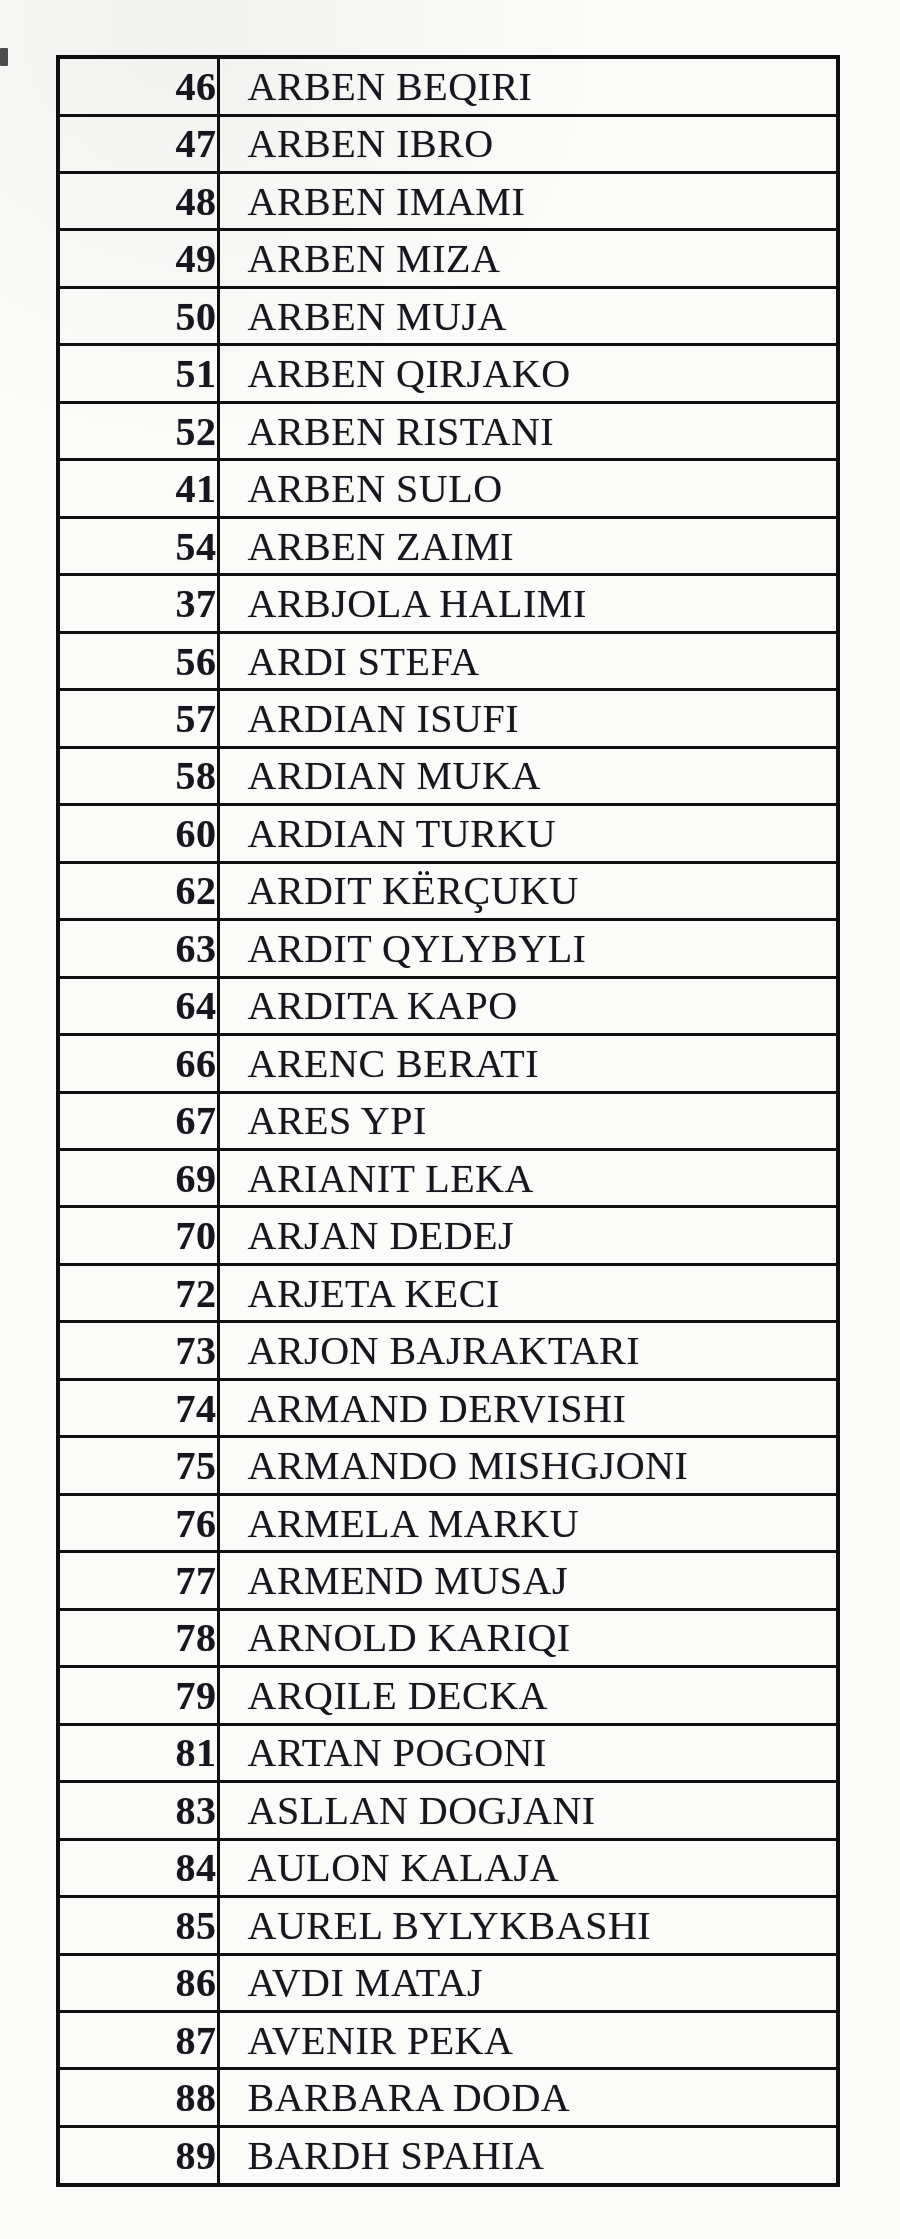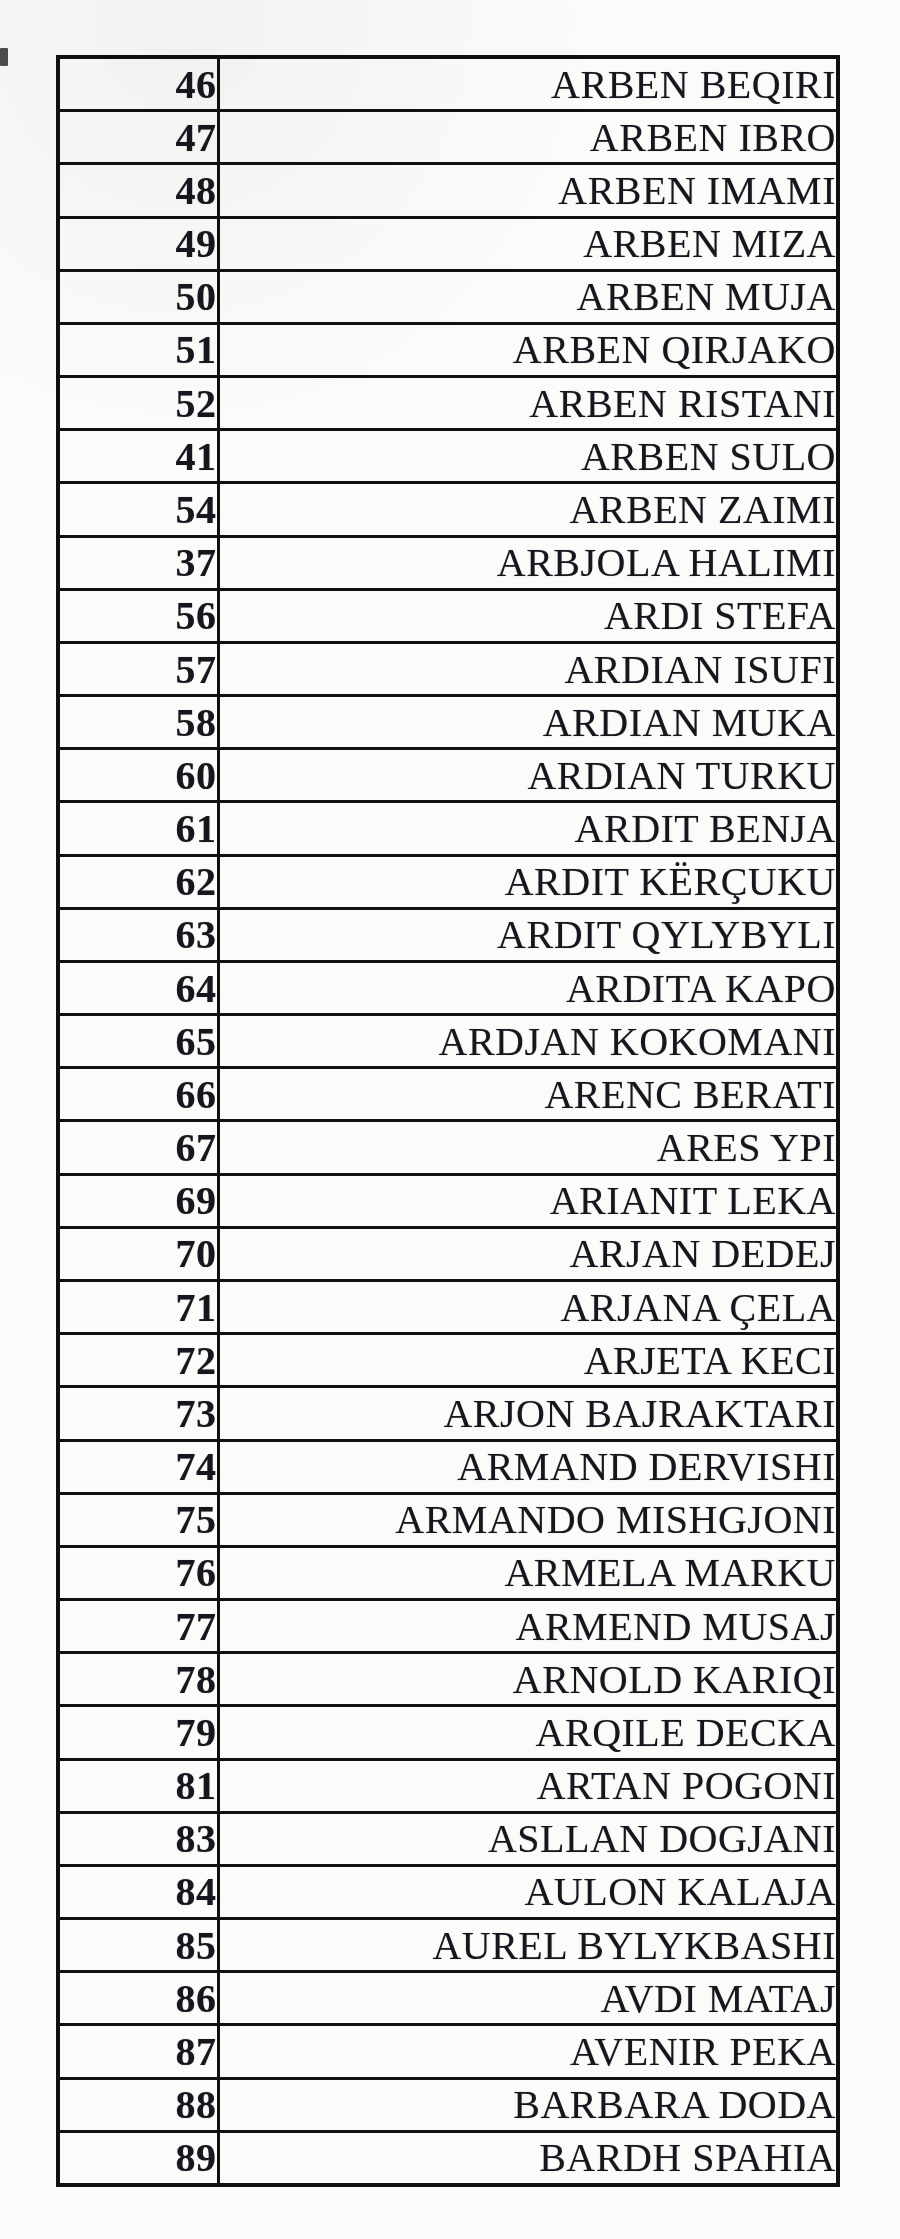--- a/index.html
+++ b/index.html
@@ -58,22 +58,22 @@
     white-space: nowrap;
     overflow: hidden;
     text-shadow: 0 0 1px rgba(25,25,45,0.35);
   }
   td.cell-number {
     width: 160px;
     text-align: right;
     font-weight: bold;
   }
   td.cell-name {
-    text-align: right;
-    padding-left: 16px;
+    text-align: left;
+    padding-left: 28px;
   }
 </style>
 </head>
 <body>
 
 <div class="page">
   <div class="scan-artifact"></div>
 
   <table class="name-table">
     <tbody>
@@ -127,60 +127,48 @@
     </tr>
         <tr>
       <td class="cell-number">58</td>
       <td class="cell-name">ARDIAN MUKA</td>
     </tr>
         <tr>
       <td class="cell-number">60</td>
       <td class="cell-name">ARDIAN TURKU</td>
     </tr>
         <tr>
-      <td class="cell-number">61</td>
-      <td class="cell-name">ARDIT BENJA</td>
-    </tr>
-        <tr>
       <td class="cell-number">62</td>
       <td class="cell-name">ARDIT KËRÇUKU</td>
     </tr>
         <tr>
       <td class="cell-number">63</td>
       <td class="cell-name">ARDIT QYLYBYLI</td>
     </tr>
         <tr>
       <td class="cell-number">64</td>
       <td class="cell-name">ARDITA KAPO</td>
     </tr>
         <tr>
-      <td class="cell-number">65</td>
-      <td class="cell-name">ARDJAN KOKOMANI</td>
-    </tr>
-        <tr>
       <td class="cell-number">66</td>
       <td class="cell-name">ARENC BERATI</td>
     </tr>
         <tr>
       <td class="cell-number">67</td>
       <td class="cell-name">ARES YPI</td>
     </tr>
         <tr>
       <td class="cell-number">69</td>
       <td class="cell-name">ARIANIT LEKA</td>
     </tr>
         <tr>
       <td class="cell-number">70</td>
       <td class="cell-name">ARJAN DEDEJ</td>
     </tr>
         <tr>
-      <td class="cell-number">71</td>
-      <td class="cell-name">ARJANA ÇELA</td>
-    </tr>
-        <tr>
       <td class="cell-number">72</td>
       <td class="cell-name">ARJETA KECI</td>
     </tr>
         <tr>
       <td class="cell-number">73</td>
       <td class="cell-name">ARJON BAJRAKTARI</td>
     </tr>
         <tr>
       <td class="cell-number">74</td>
       <td class="cell-name">ARMAND DERVISHI</td>

